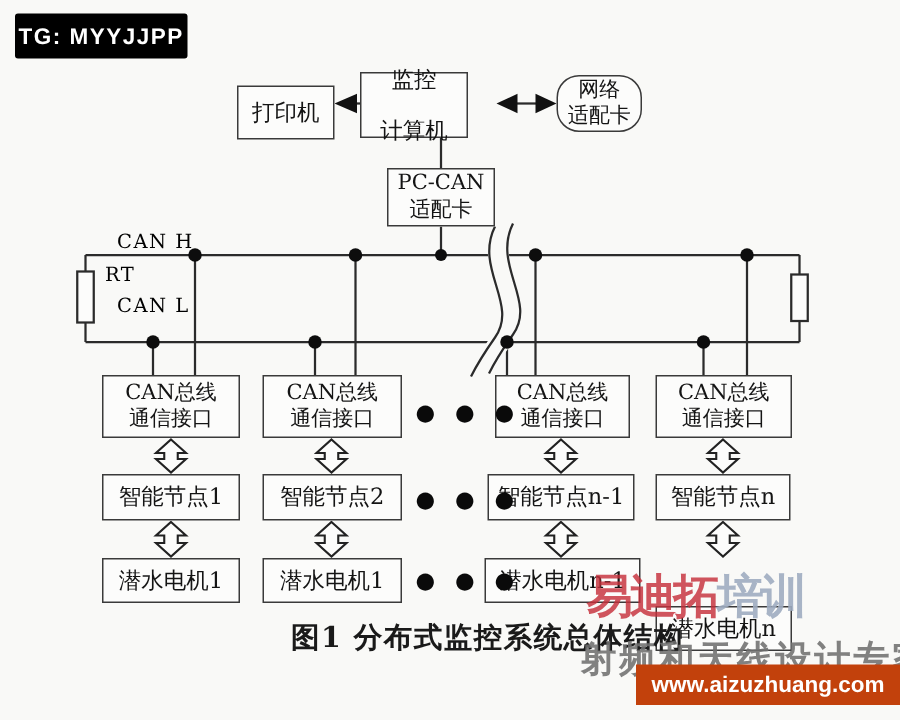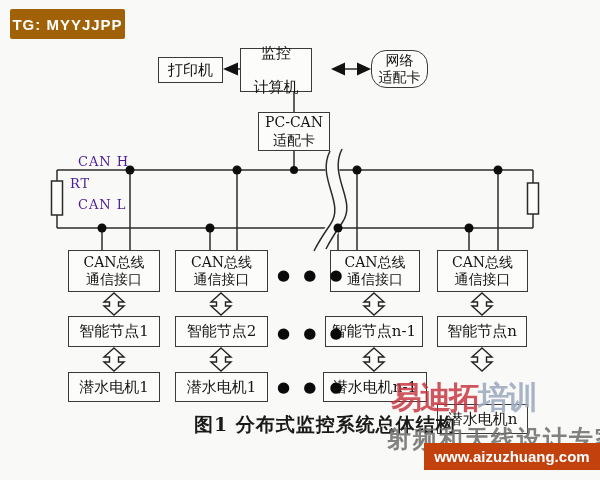--- a/index.html
+++ b/index.html
@@ -8,29 +8,29 @@
     overflow:hidden;font-family:"DejaVu Serif","Liberation Serif",serif;
   }
   
   .dbox{
     position:absolute;border:1px solid #3a3a3a;background:#fcfcfb;color:#141414;
     display:flex;flex-direction:column;align-items:center;justify-content:center;
     text-align:center;line-height:1.22;box-sizing:border-box;
   }
   .t15{font-size:15px;}
   .t14{font-size:14px;}
-  .buslabel{position:absolute;font-size:13px;color:#4c1d95;letter-spacing:1px;}
+  .buslabel{position:absolute;font-size:13px;color:#000000;letter-spacing:1px;}
   .ellipsis{position:absolute;font-size:15px;font-weight:bold;color:#0a0a0a;letter-spacing:4px;
     font-family:"DejaVu Sans","Liberation Sans",sans-serif;}
   #caption{
     position:absolute;left:194px;top:412px;font-size:19px;font-weight:bold;color:#1a1a1a;
     letter-spacing:1px;
   }
   #badge{
-    position:absolute;left:10px;top:9px;width:115px;height:30px;background:#a16207;
+    position:absolute;left:10px;top:9px;width:115px;height:30px;background:#000000;
     color:#fff;font-family:"Liberation Sans","DejaVu Sans",sans-serif;font-weight:bold;
     font-size:15px;letter-spacing:1px;display:flex;align-items:center;justify-content:center;
     border-radius:2px;
   }
   #wm-brand{
     position:absolute;left:391px;top:377px;font-size:31px;font-weight:bold;
     letter-spacing:-2px;white-space:nowrap;z-index:5;
     font-family:"DejaVu Sans","Liberation Sans",sans-serif;
   }
   #wm-brand .red{color:rgba(198,48,58,0.82);}
@@ -111,21 +111,21 @@
     <g fill="#fcfcfb" stroke="#222" stroke-width="1.4">
       <path d="M114,348 L124,357 L118.5,357 L118.5,362 L124,362 L114,371 L104,362 L109.5,362 L109.5,357 L104,357 Z"></path>
       <path d="M221,348 L231,357 L225.5,357 L225.5,362 L231,362 L221,371 L211,362 L216.5,362 L216.5,357 L211,357 Z"></path>
       <path d="M374,348 L384,357 L378.5,357 L378.5,362 L384,362 L374,371 L364,362 L369.5,362 L369.5,357 L364,357 Z"></path>
       <path d="M482,348 L492,357 L486.5,357 L486.5,362 L492,362 L482,371 L472,362 L477.5,362 L477.5,357 L472,357 Z"></path>
     </g>
   </svg>
 
   <div id="badge">TG: MYYJJPP</div>
 
-  <div class="dbox t15" style="left:158px;top:57px;width:65px;height:26px;">
+  <div class="dbox t15" style="left:158px;top:57px;width:65px;height:36px;">
     <span>打印机</span>
   </div>
   <div class="dbox t15" style="left:240px;top:48px;width:72px;height:44px;gap:15px;">
     <span>监控</span>
     <span>计算机</span>
   </div>
   <div class="dbox t14" style="left:371px;top:50px;width:57px;height:38px;border-radius:15px;">
     <span>网络</span>
     <span>适配卡</span>
   </div>

